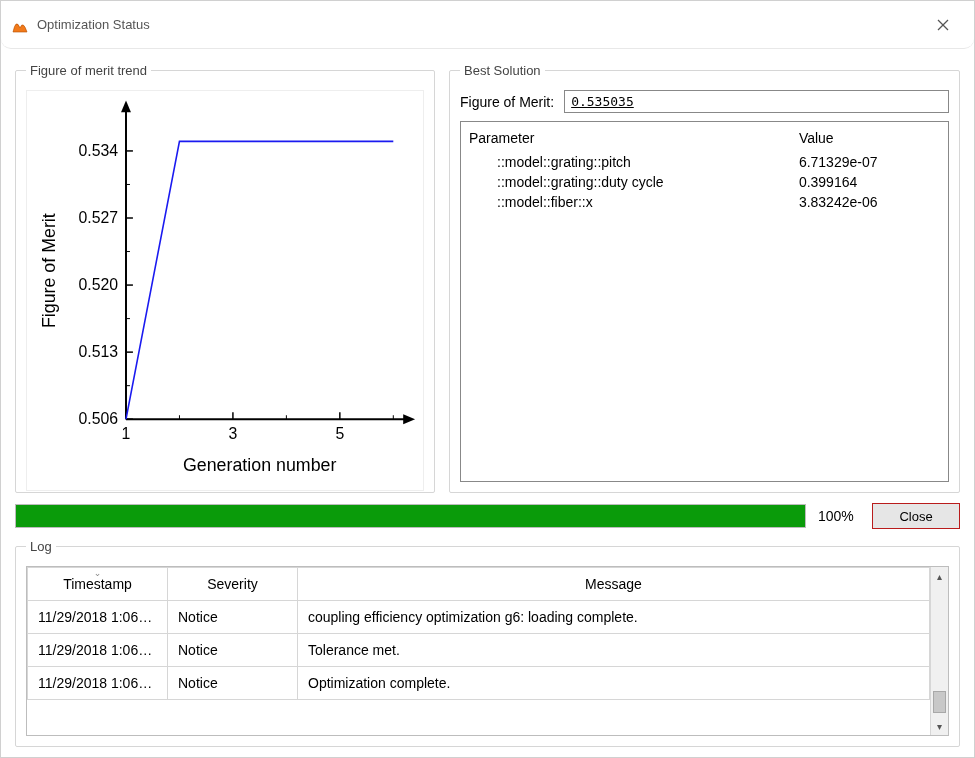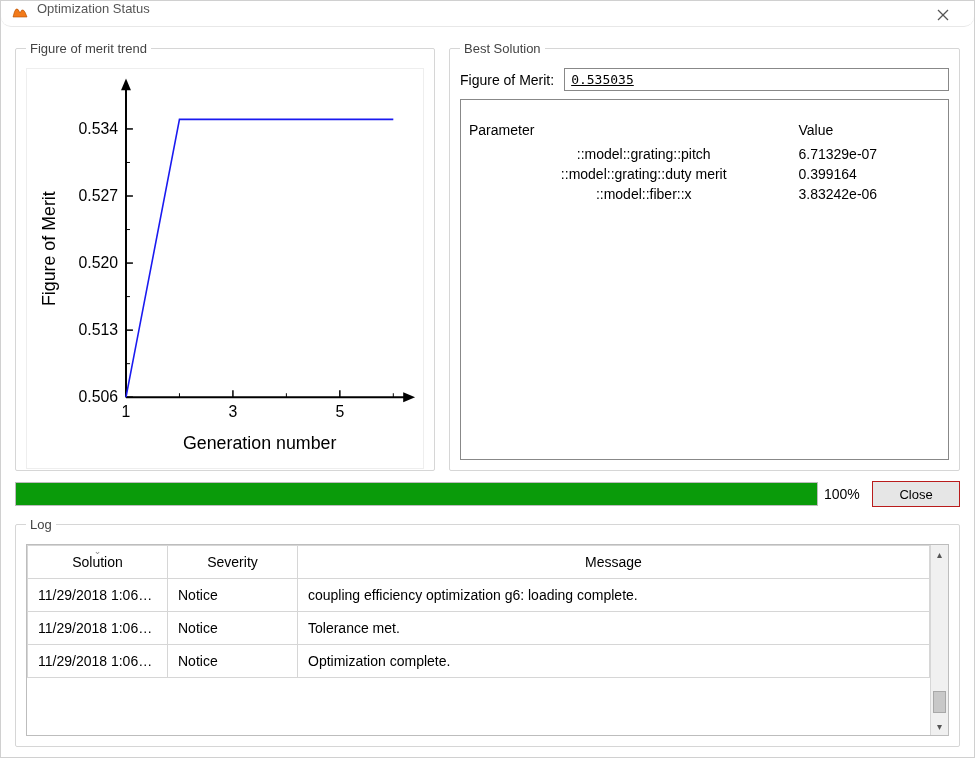--- a/index.html
+++ b/index.html
@@ -12,23 +12,23 @@
   }
   .window {
     width: 975px;
     height: 758px;
     border: 1px solid #d0d0d0;
     display: flex;
     flex-direction: column;
     background: #fff;
   }
   .titlebar {
-    height: 26px;
-    display: flex;
-    align-items: flex-start;
+    height: 48px;
+    display: flex;
+    align-items: center;
     padding: 0 10px;
     border-bottom: 1px solid #e8e8e8;
     border-radius: 10px;
   }
   .titlebar .app-icon {
     width: 18px; height: 18px;
     margin-right: 8px;
   }
   .titlebar .title { color: #555; font-size: 13px; }
   .titlebar .spacer { flex: 1; }
@@ -88,36 +88,35 @@
   .params-box {
     flex: 1;
     border: 1px solid #888;
     padding: 6px 8px;
     overflow: auto;
   }
   .params-table {
     border-collapse: collapse;
     width: 100%;
     font-size: 14px;
-    margin-top: 14px;
   }
   .params-table th {
     text-align: left;
     font-weight: 400;
     padding: 2px 8px 6px 0;
   }
   .params-table td {
     padding: 2px 8px 2px 0;
     white-space: nowrap;
   }
-  .params-table td.param-name { padding-left: 28px; text-align: center; }
+  .params-table td.param-name { padding-left: 28px; }
   .progress-row {
     display: flex;
     align-items: center;
-    gap: 6px;
+    gap: 12px;
   }
   .progress-bar {
     flex: 1;
     height: 24px;
     border: 1px solid #bcbcbc;
     background: #eaeaea;
     position: relative;
   }
   .progress-fill {
     position: absolute; left: 0; top: 0; bottom: 0;
@@ -268,21 +267,21 @@
                 <th>Parameter</th>
                 <th>Value</th>
               </tr>
             </thead>
             <tbody id="params-body">
                 <tr>
                   <td class="param-name">::model::grating::pitch</td>
                   <td>6.71329e-07</td>
                 </tr>
                 <tr>
-                  <td class="param-name">::model::grating::duty merit</td>
+                  <td class="param-name">::model::grating::duty cycle</td>
                   <td>0.399164</td>
                 </tr>
                 <tr>
                   <td class="param-name">::model::fiber::x</td>
                   <td>3.83242e-06</td>
                 </tr>
               </tbody>
           </table>
         </div>
       </fieldset>
@@ -304,21 +303,21 @@
           <table class="log-table">
             <colgroup>
               <col style="width:140px">
                 <col style="width:130px">
                 <col>
             </colgroup>
             <thead>
               <tr>
                 <th>
                   <span class="sort-ind">⌄</span>
-                  <span>Solution</span>
+                  <span>Timestamp</span>
                 </th>
                 <th>Severity</th>
                 <th>Message</th>
               </tr>
             </thead>
             <tbody id="log-body">
                 <tr>
                   <td>11/29/2018 1:06…</td>
                   <td>Notice</td>
                   <td class="msg">coupling efficiency optimization g6: loading complete.</td>

